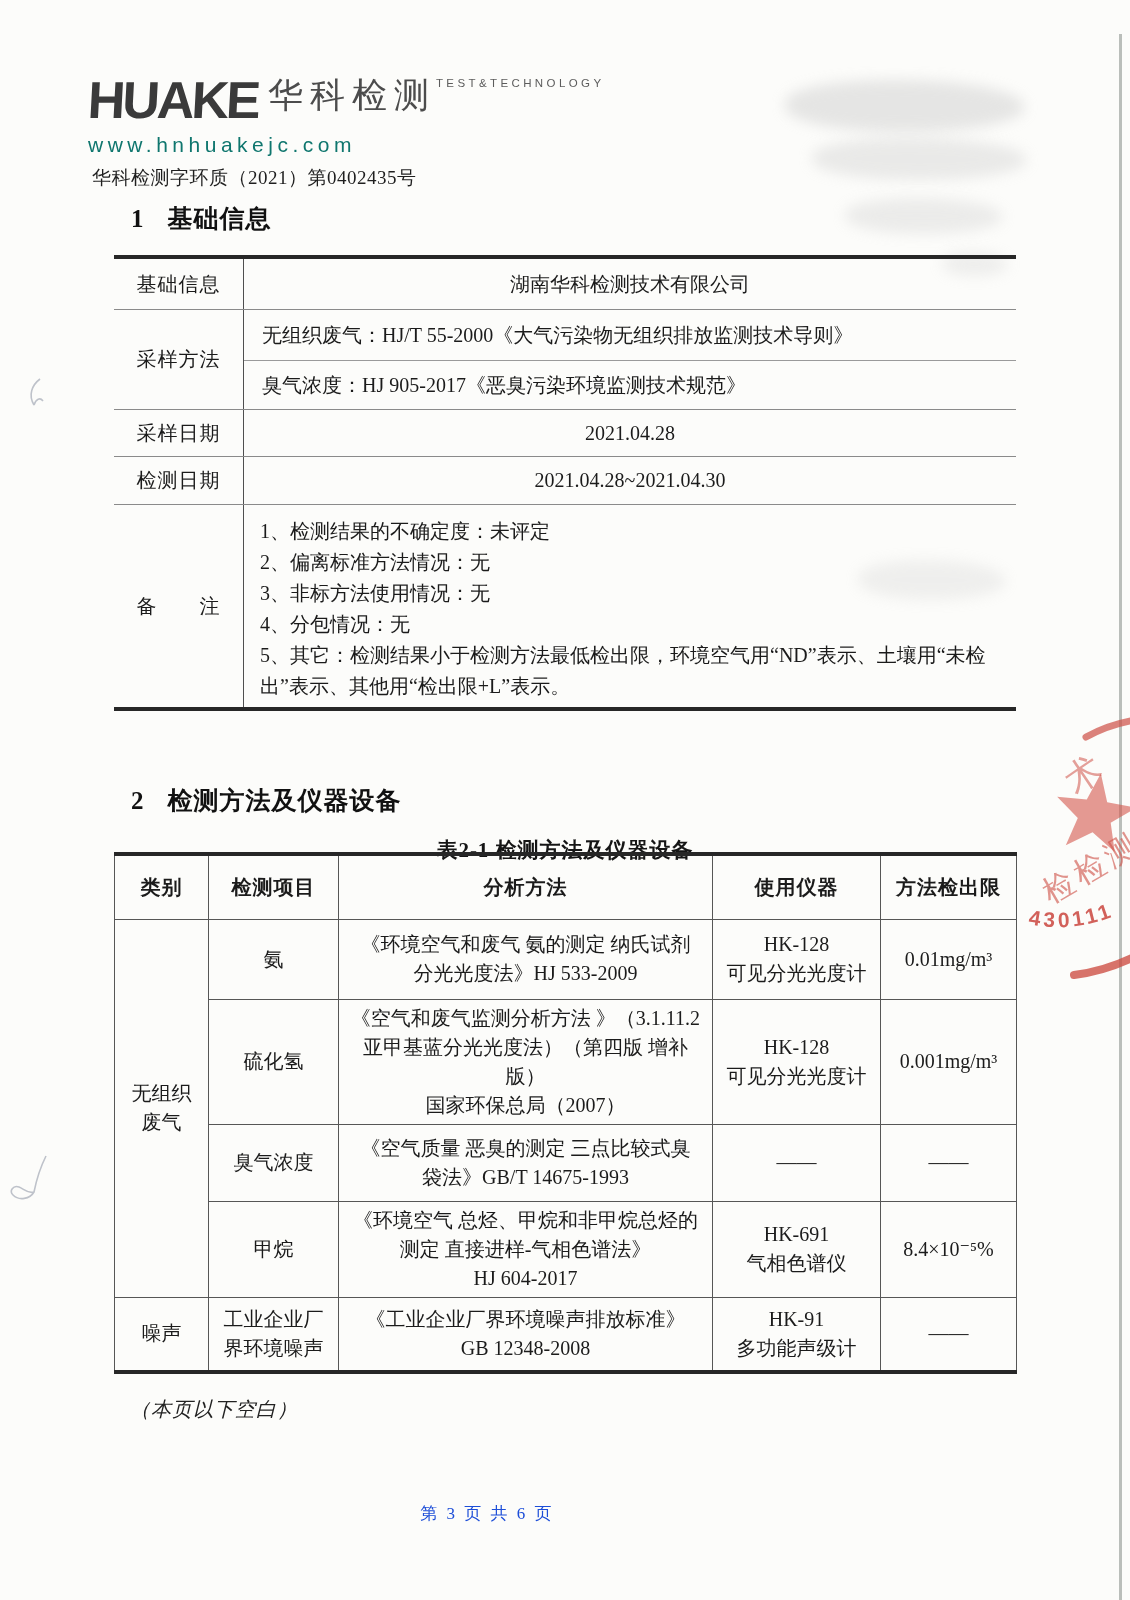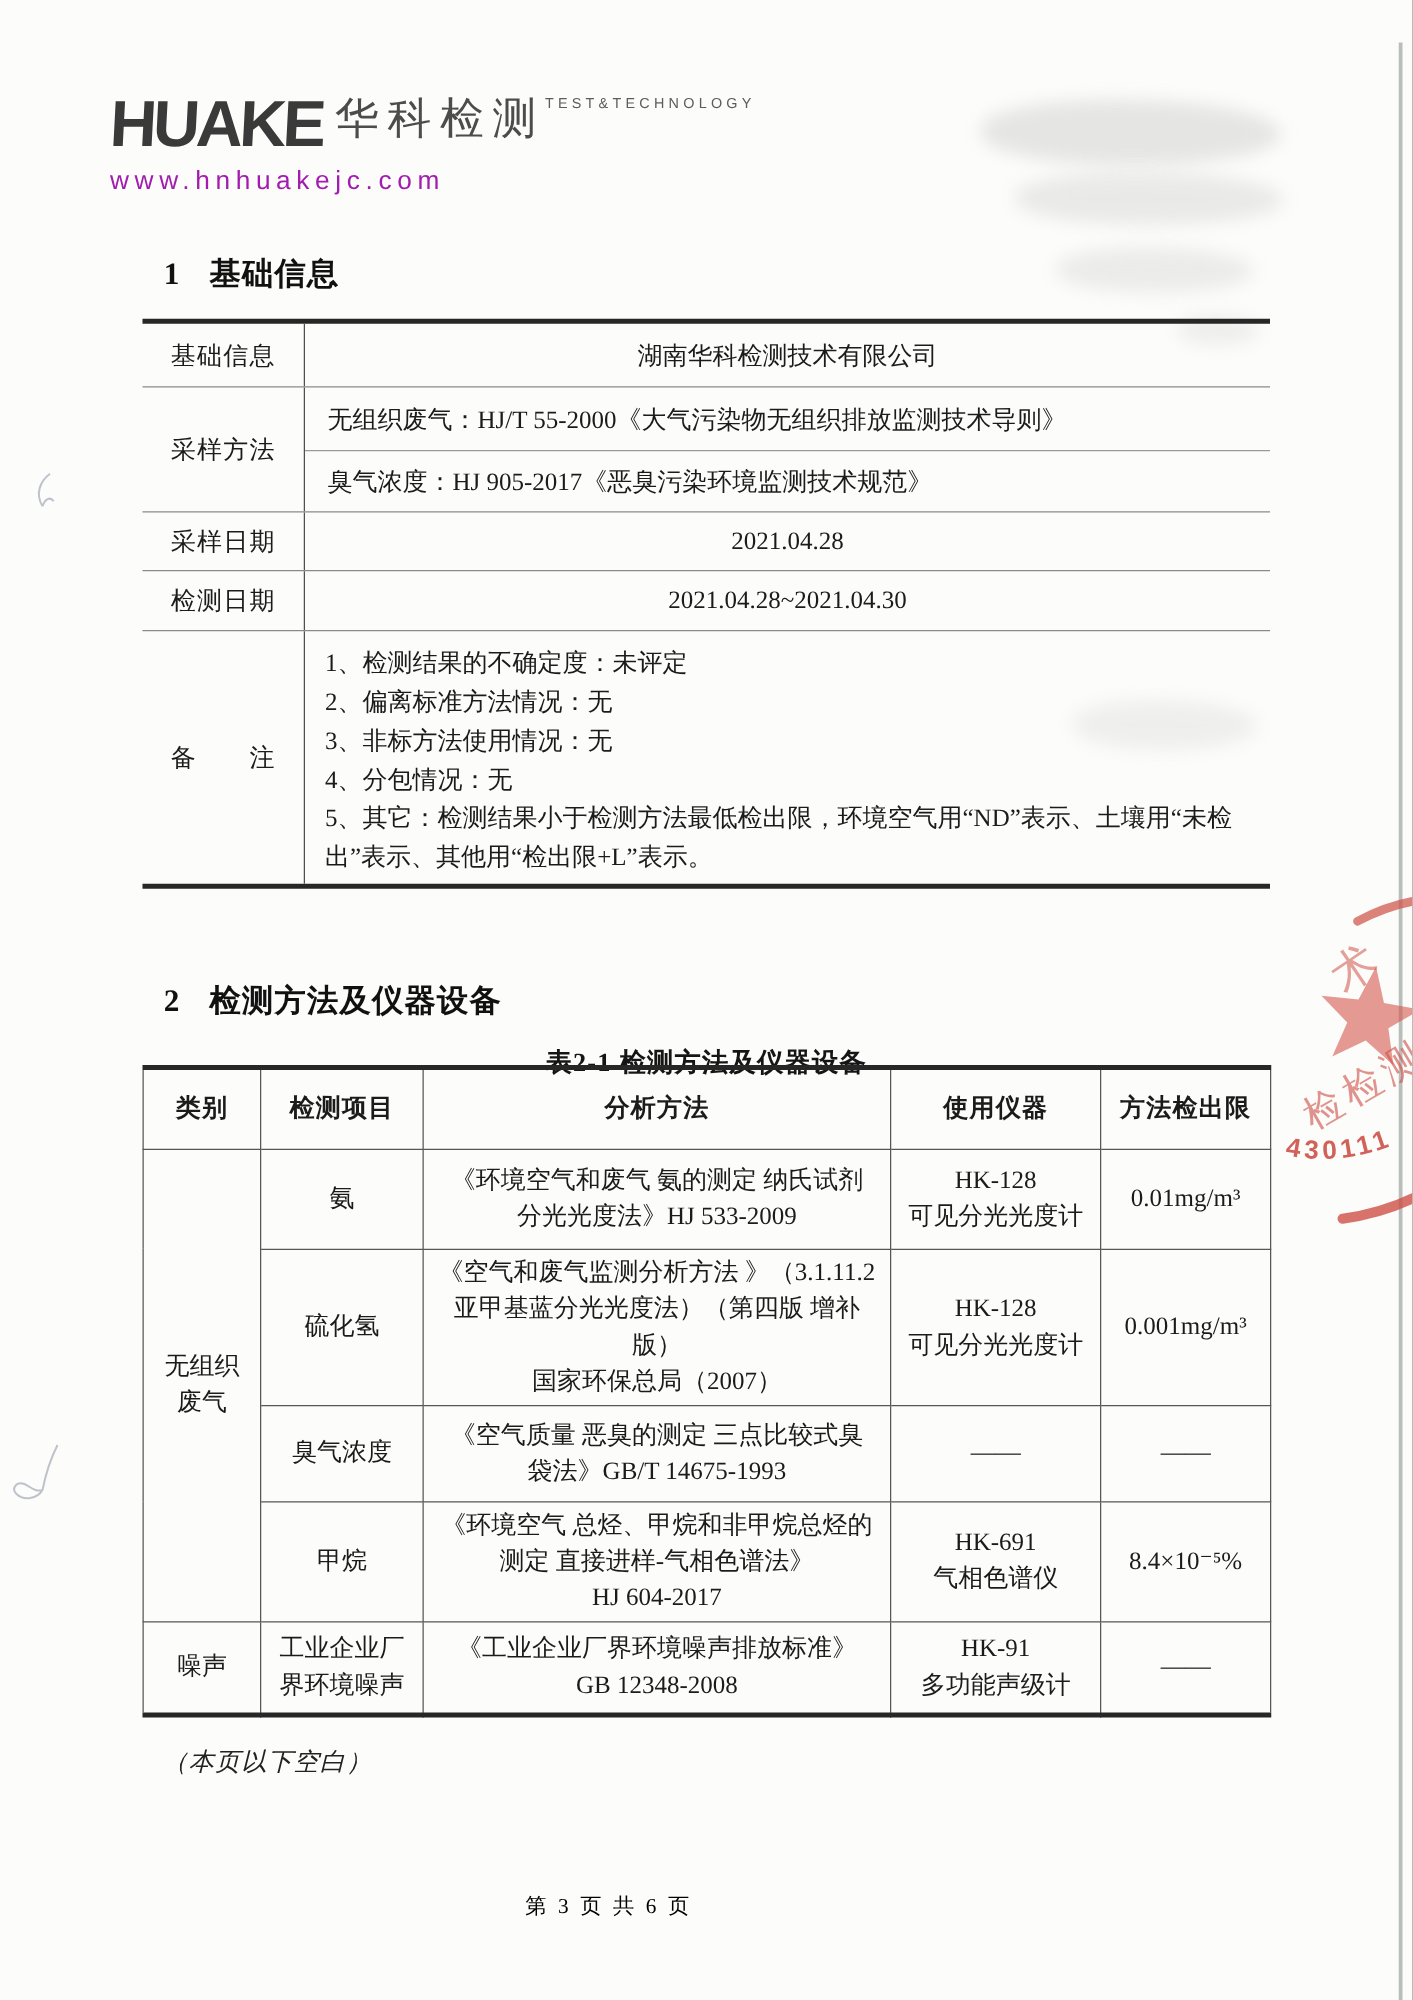--- a/index.html
+++ b/index.html
@@ -20,21 +20,21 @@
   .logo-cn{
     font-family:"Liberation Sans","DejaVu Sans",sans-serif;
     font-size:35px;line-height:37px;color:#4c4c4c;letter-spacing:7px;white-space:nowrap;
   }
   .logo-sub{
     font-family:"Liberation Sans","DejaVu Sans",sans-serif;
     font-size:11.5px;letter-spacing:3.4px;color:#5c5c5c;margin-top:1px;
   }
   .logo-site{
     font-family:"Liberation Sans","DejaVu Sans",sans-serif;
-    font-size:21px;letter-spacing:4.5px;color:#a21caf;margin-top:7px;
+    font-size:21px;letter-spacing:4.5px;color:#0f766e;margin-top:7px;
   }
   .docnum{position:absolute;left:92px;top:165px;font-size:19px;color:#1f1f1f;letter-spacing:0.5px;}
   
   .heading{position:absolute;left:131px;font-size:25px;font-weight:bold;color:#111;}
   .h1{top:202px;} .h2{top:784px;}
   .hnum{margin-right:24px;}
   .htitle{letter-spacing:1px;}
   .caption{
     position:absolute;left:114px;width:902px;top:836px;text-align:center;
     font-size:21px;font-weight:bold;color:#151515;letter-spacing:1px;
@@ -67,21 +67,21 @@
     border:1px solid #565656;text-align:center;vertical-align:middle;
     white-space:pre-line;line-height:29px;padding:4px 8px;font-weight:normal;
     overflow:hidden;
   }
   .t2 th{font-weight:bold;letter-spacing:1px;}
   .t2{border-top:4px solid #272727;border-bottom:4px solid #272727;}
   
   .blank-note{position:absolute;left:130px;top:1396px;font-size:20px;letter-spacing:1px;color:#222;font-style:italic;}
   .footer{
     position:absolute;left:0;top:1502px;width:974px;text-align:center;
-    font-size:17px;color:#000000;letter-spacing:2.5px;margin-top:11px;
+    font-size:17px;color:#1d4ed8;letter-spacing:2.5px;
   }
   
   .scan-edge{position:absolute;left:1119px;top:34px;width:3px;height:1566px;background:#b3b7b3;opacity:.9;}
   .smudge{position:absolute;background:#c6c6c6;filter:blur(7px);border-radius:45% 55% 50% 50%;}
   .sm1{left:785px;top:80px;width:240px;height:52px;opacity:.42;}
   .sm2{left:812px;top:138px;width:215px;height:42px;opacity:.34;}
   .sm3{left:845px;top:198px;width:158px;height:36px;opacity:.30;}
   .sm4{left:942px;top:252px;width:66px;height:24px;opacity:.26;}
   .sm5{left:858px;top:560px;width:148px;height:40px;opacity:.24;}
   .pencil{position:absolute;opacity:.55;}
@@ -135,20 +135,21 @@
   <div class="logo">
     <div class="logo-top">
       <span class="logo-en">HUAKE</span>
       <span class="logo-right">
         <span class="logo-cn">华科检测</span>
         <span class="logo-sub">TEST&amp;TECHNOLOGY</span>
       </span>
     </div>
     <div class="logo-site">www.hnhuakejc.com</div>
   </div>
+  <div class="docnum">华科检测字环质（2021）第0402435号</div>
 
   <div class="heading h1">
     <span class="hnum">1</span><span class="htitle">基础信息</span>
   </div>
 
   <div class="t1">
     <div class="t1-row" style="height:50px">
       <div class="t1-label">基础信息</div>
       <div class="t1-value t1-center">湖南华科检测技术有限公司</div>
     </div>

